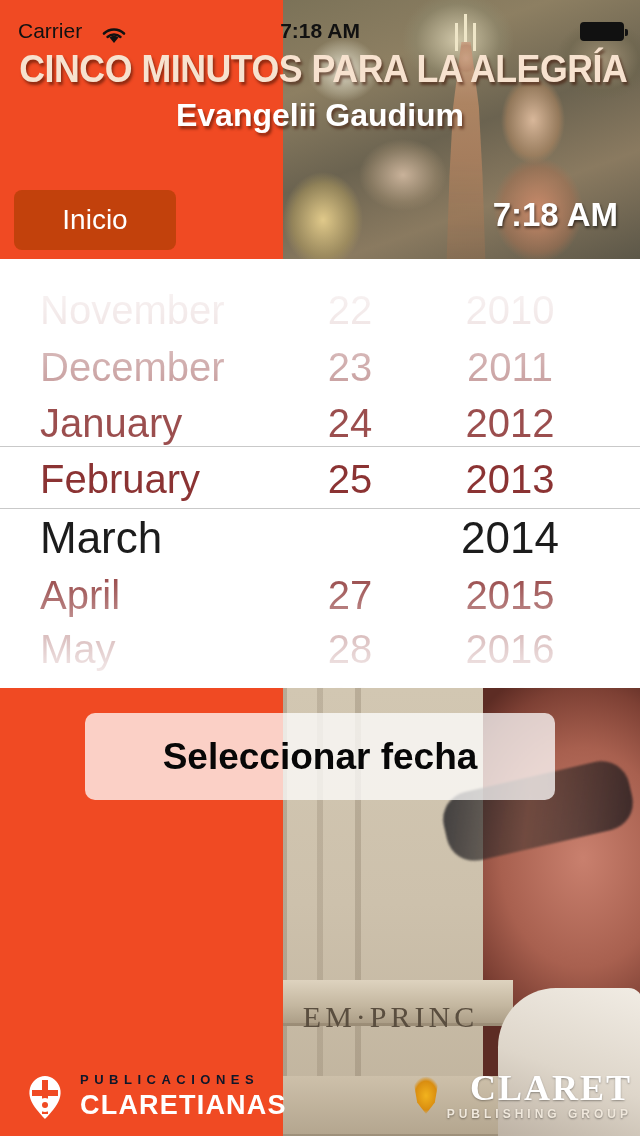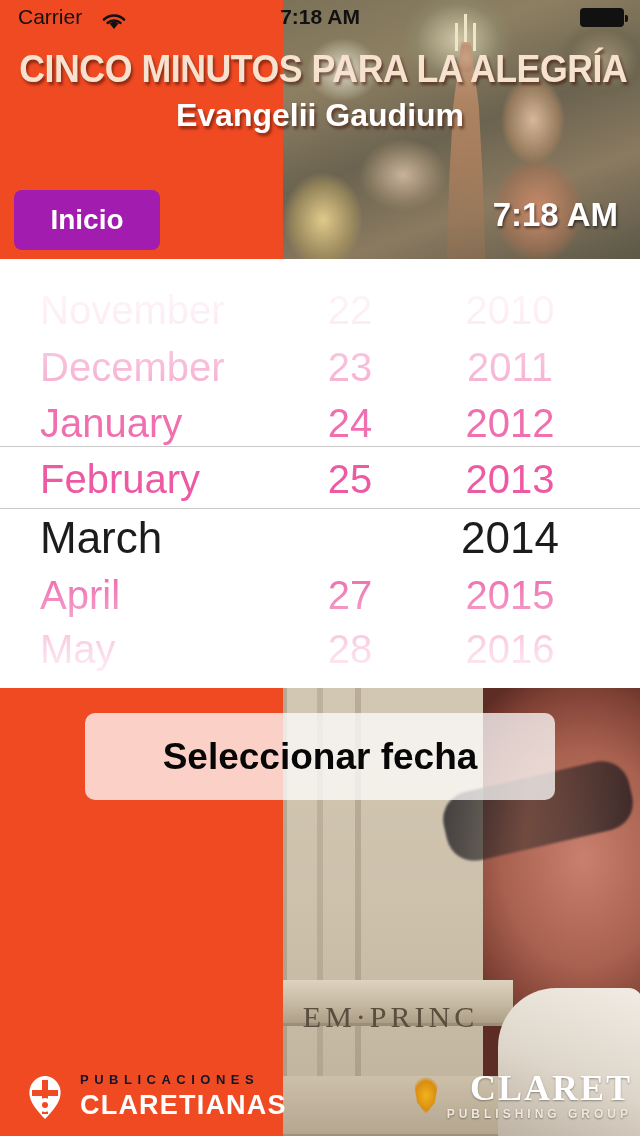--- a/index.html
+++ b/index.html
@@ -62,46 +62,45 @@
     position:absolute; left:0; top:97px; width:640px;
     text-align:center;
     font-size:32px; font-weight:700;
     color:#ffffff;
     text-shadow:2px 3px 3px rgba(60,15,0,.55);
     white-space:nowrap;
   }
 
   
   .statusbar {
-    position:absolute; left:0; top:0; width:640px; height:34px;
+    position:absolute; left:0; top:14px; width:640px; height:34px;
     z-index:6; color:#111;
     font-size:21px; line-height:34px;
   }
   .sb-carrier { position:absolute; left:18px; top:0; font-size:21px; }
   .sb-wifi { position:absolute; left:100px; top:7px; width:28px; height:20px; }
   .sb-time {
     position:absolute; left:0; top:0; width:640px; text-align:center;
     font-size:21px; font-weight:600;
   }
   .sb-battery {
     position:absolute; right:16px; top:8px; width:44px; height:19px;
     border:2px solid #111; border-radius:4px; background:#111;
   }
   .sb-battery::after {
     content:""; position:absolute; right:-6px; top:5px; width:3px; height:7px;
     background:#111; border-radius:0 2px 2px 0;
   }
 
   
   .inicio-btn {
-    position:absolute; left:14px; top:190px; width:146px; height:60px;
-    background:#a21caf; border:none; border-radius:8px;
+    position:absolute; left:14px; top:190px; width:162px; height:60px;
+    background:#c2410c; border:none; border-radius:8px;
     color:#ffffff; font-size:28px; font-family:"Liberation Sans", sans-serif;
     cursor:pointer;
-    font-weight:bold;
   }
 
   
   .clock-overlay {
     position:absolute; right:22px; top:196px;
     font-size:33px; font-weight:700; color:#ffffff;
     text-shadow:1px 2px 3px rgba(0,0,0,.6);
     z-index:5;
   }
 
@@ -114,21 +113,21 @@
     position:absolute; left:0; top:0; width:640px; height:429px;
   }
   .pcol { position:absolute; top:0; height:429px; }
   .pcol-month { left:40px;  width:250px; text-align:left; }
   .pcol-day   { left:290px; width:120px; text-align:center; }
   .pcol-year  { left:420px; width:180px; text-align:center; }
 
   .prow {
     position:absolute; left:0; width:100%;
     height:61px; line-height:61px;
-    font-size:40px; color:#ec4899;
+    font-size:40px; color:#7f1d1d;
     white-space:nowrap;
   }
   .prow.r0 { top:21px;  opacity:.18; }
   .prow.r1 { top:78px;  opacity:.40; }
   .prow.r2 { top:134px; opacity:.78; }
   .prow.r3 { top:190px; opacity:.90; }
   .prow.sel {
     top:248px; color:#1c1c1c; opacity:1; font-size:44px;
   }
   .prow.r5 { top:306px; opacity:.85; }

